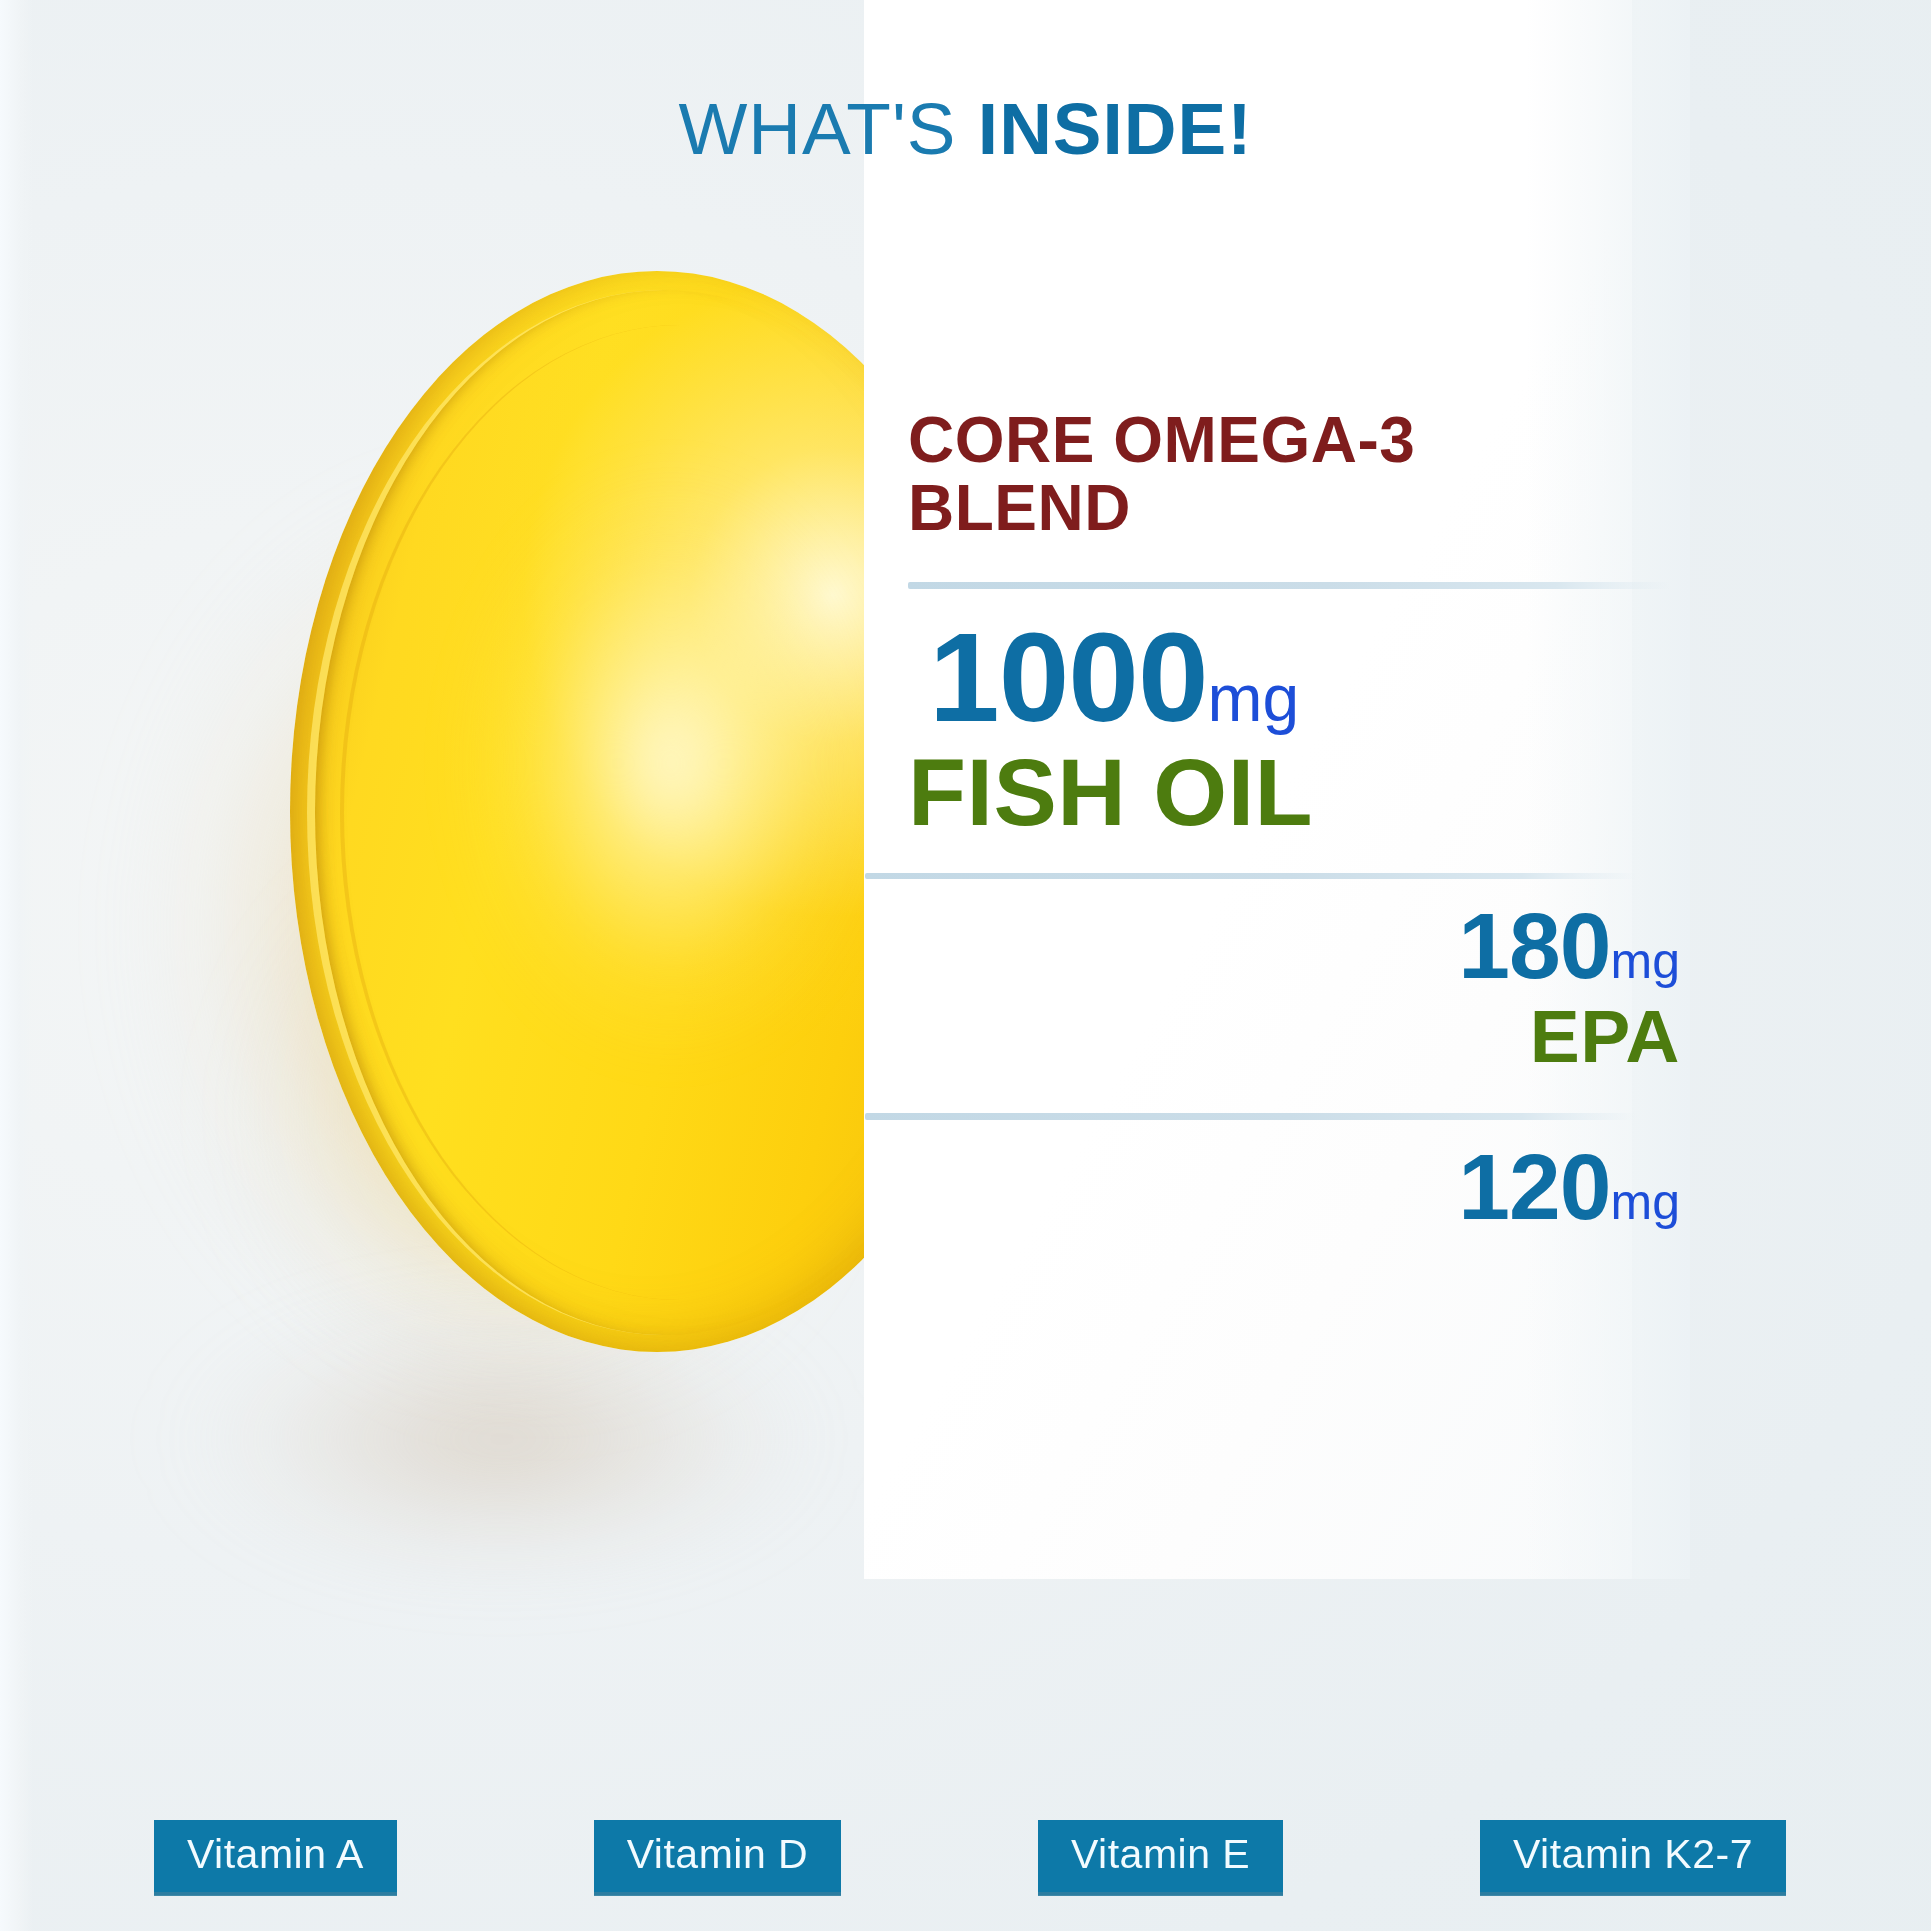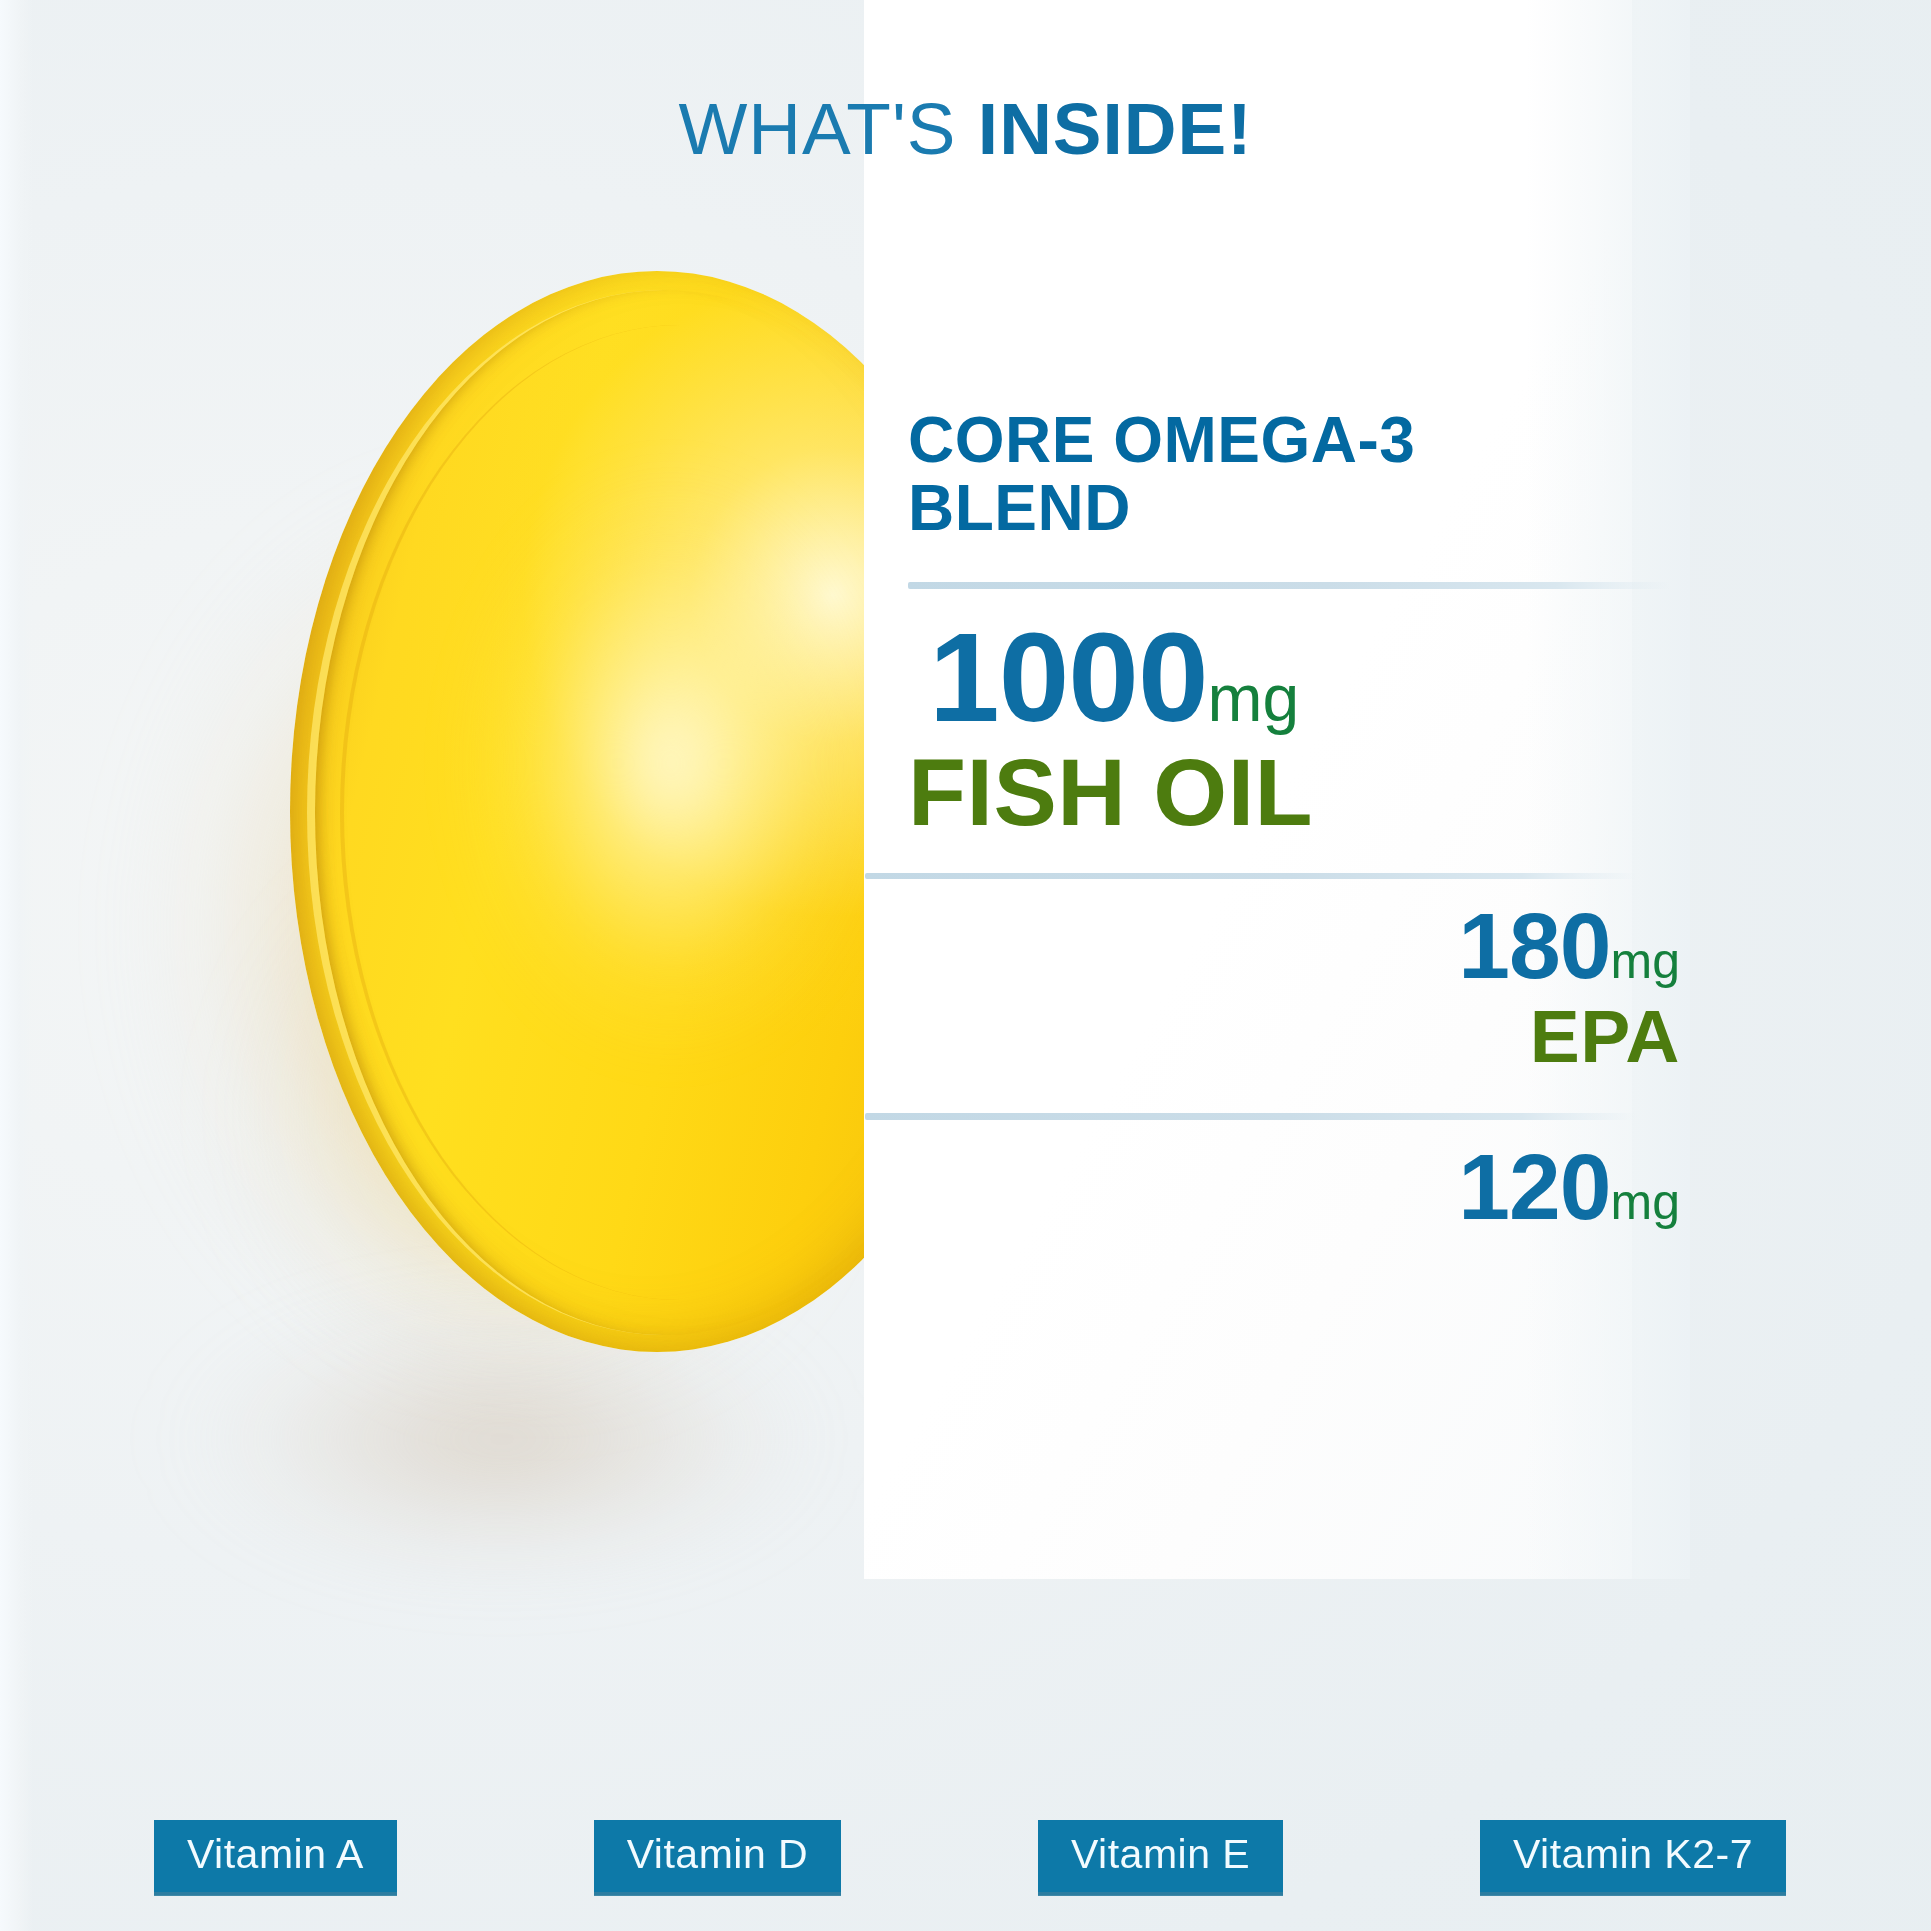--- a/index.html
+++ b/index.html
@@ -171,21 +171,21 @@
     position: absolute;
     left: 908px;
     top: 406px;
     width: 772px;
   }
   .heading {
     font-size: 64px;
     font-weight: 700;
     line-height: 1.07;
     letter-spacing: 0.5px;
-    color: #0369a1;
+    color: #7f1d1d;
     margin: 0;
   }
 
   .rule {
     height: 6.8px;
     background: linear-gradient(90deg,#c2d8e5 0%, #cbdde8 55%, #d9e7ef 85%, rgba(217,231,239,0) 100%);
     border-radius: 1.9px;
   }
   .rule-1 { width: 763px; margin: 39px 0 0 0; }
   .rule-2 { width: 772px; margin: 0 0 0 -43px; }
@@ -197,21 +197,21 @@
     line-height: 1;
     white-space: nowrap;
   }
   .stat-num {
     font-weight: 700;
     color: #0e6ea4;
     letter-spacing: -1px;
   }
   .stat-unit {
     font-weight: 400;
-    color: #15803d;
+    color: #1d4ed8;
   }
   .stat-label {
     font-weight: 700;
     color: #4d7c0f;
     line-height: 1;
     letter-spacing: 0.5px;
     white-space: nowrap;
   }
 
   

